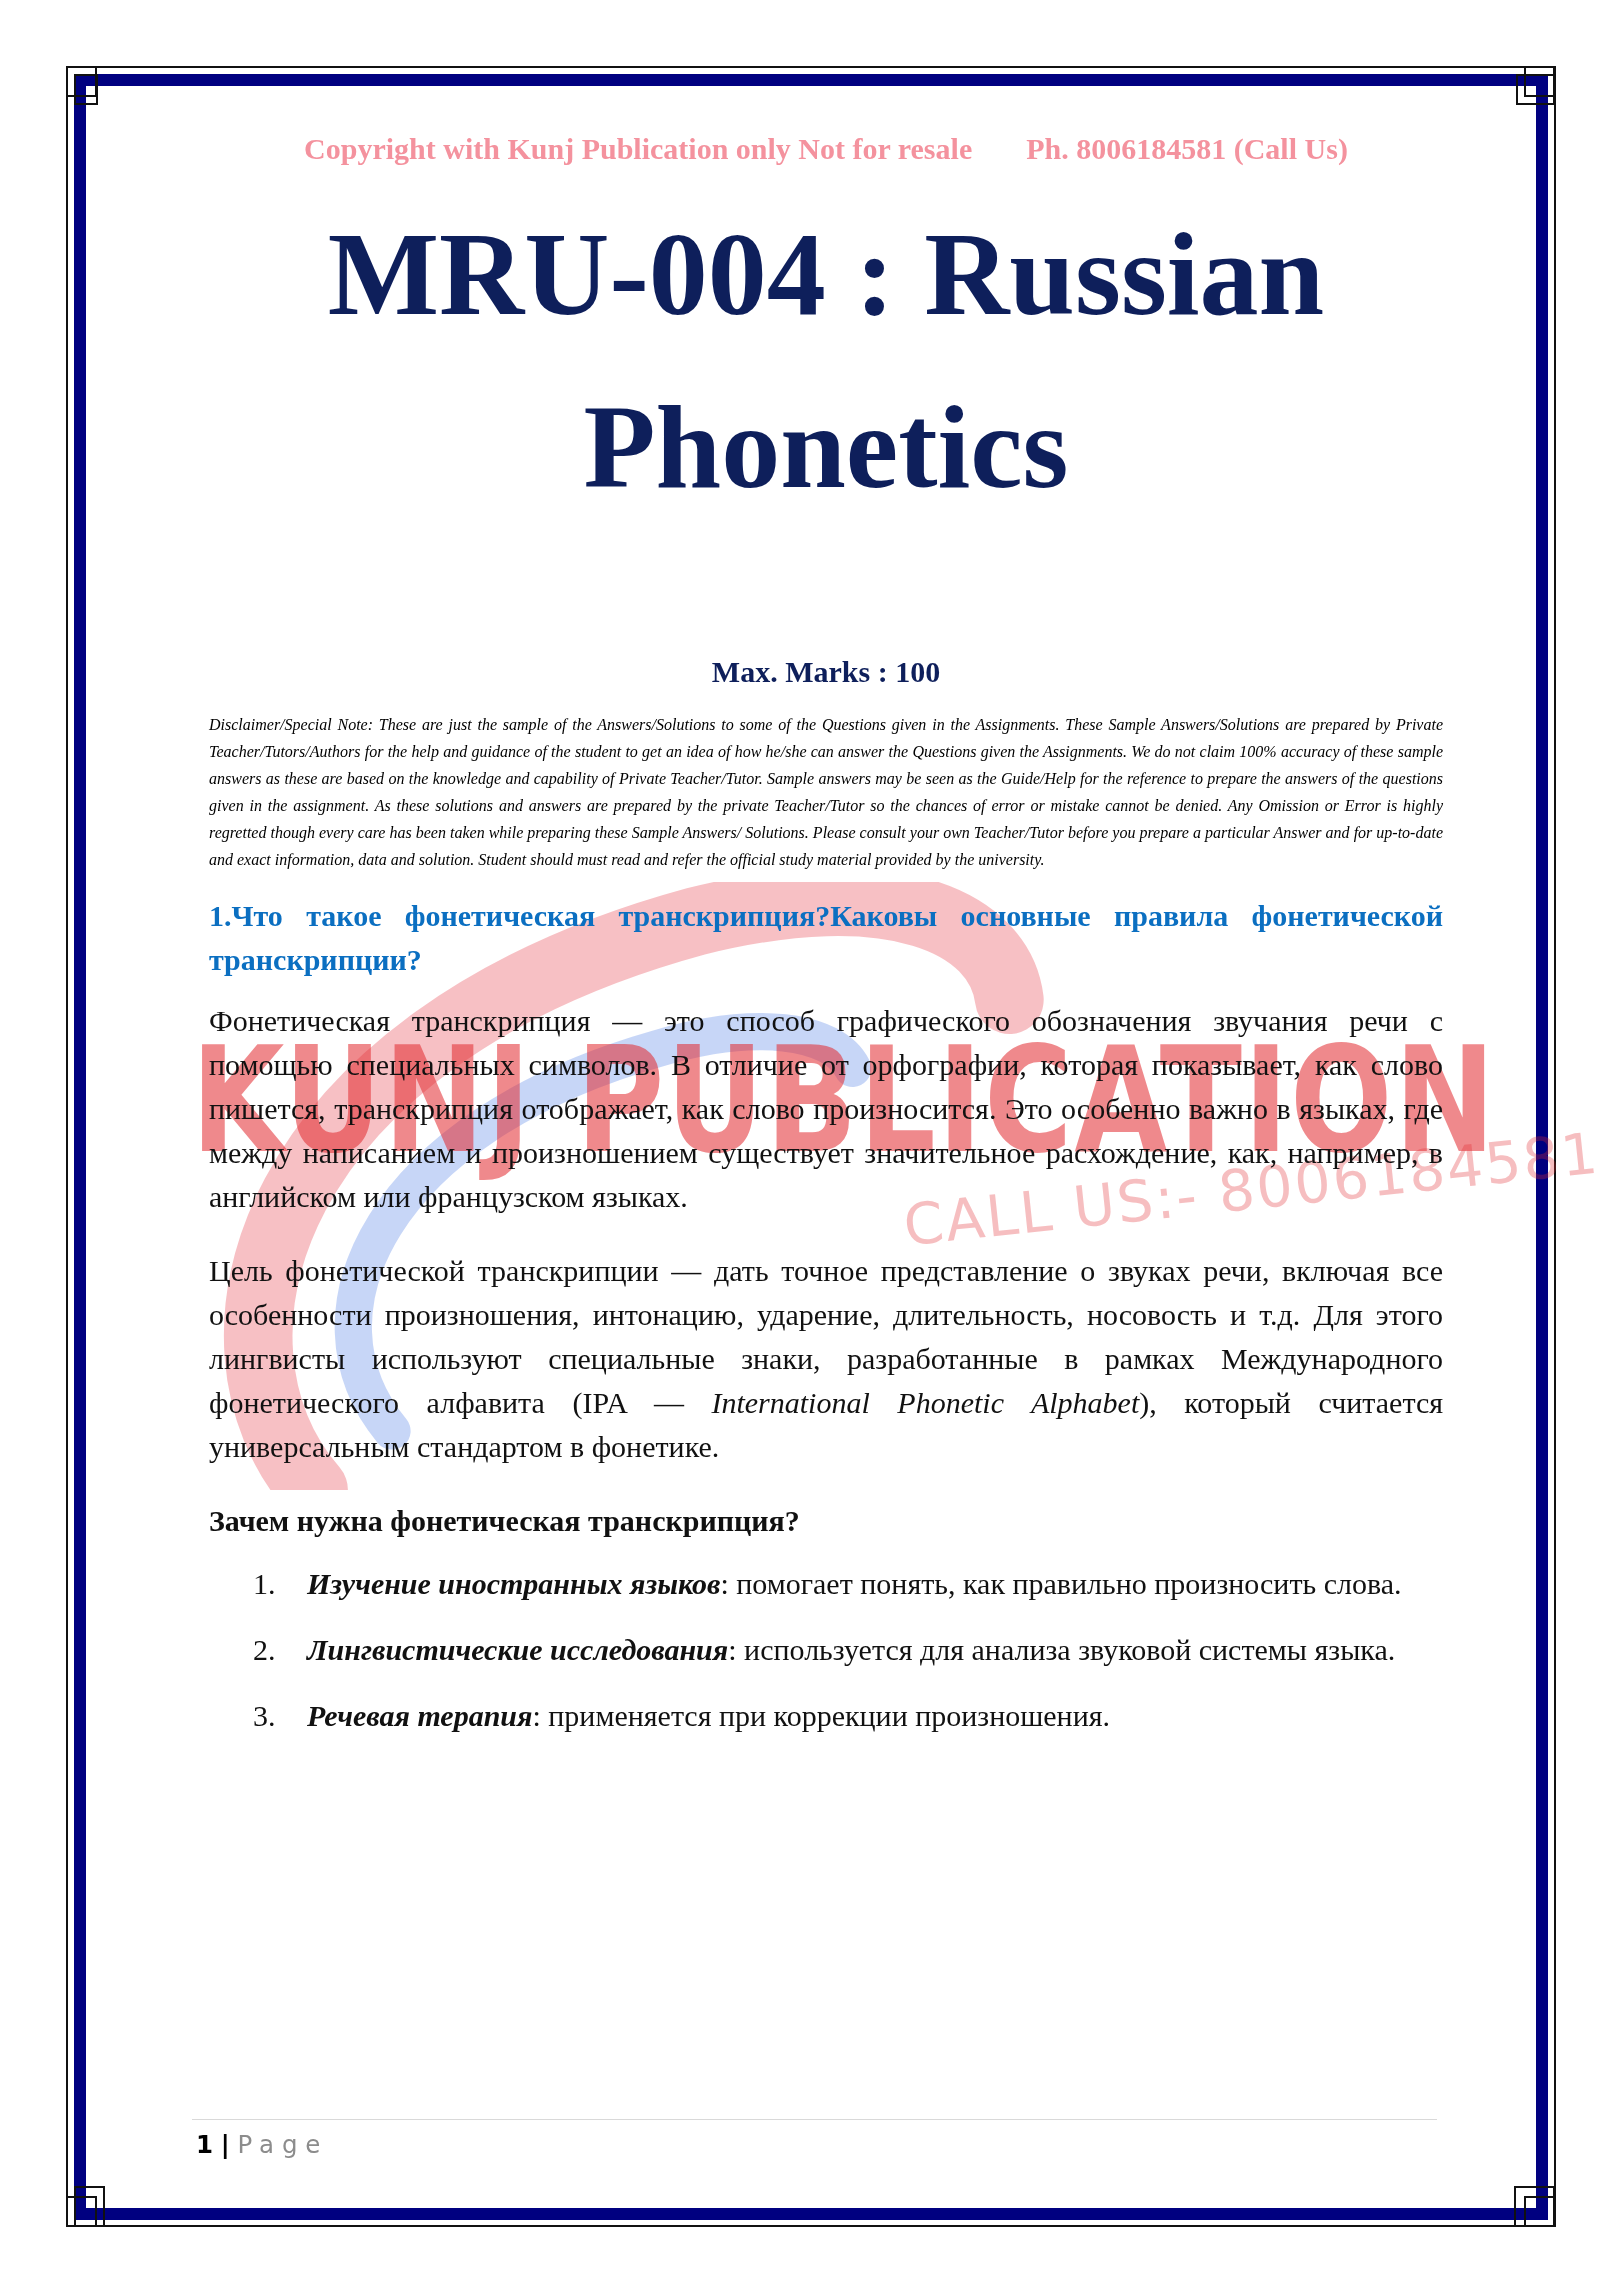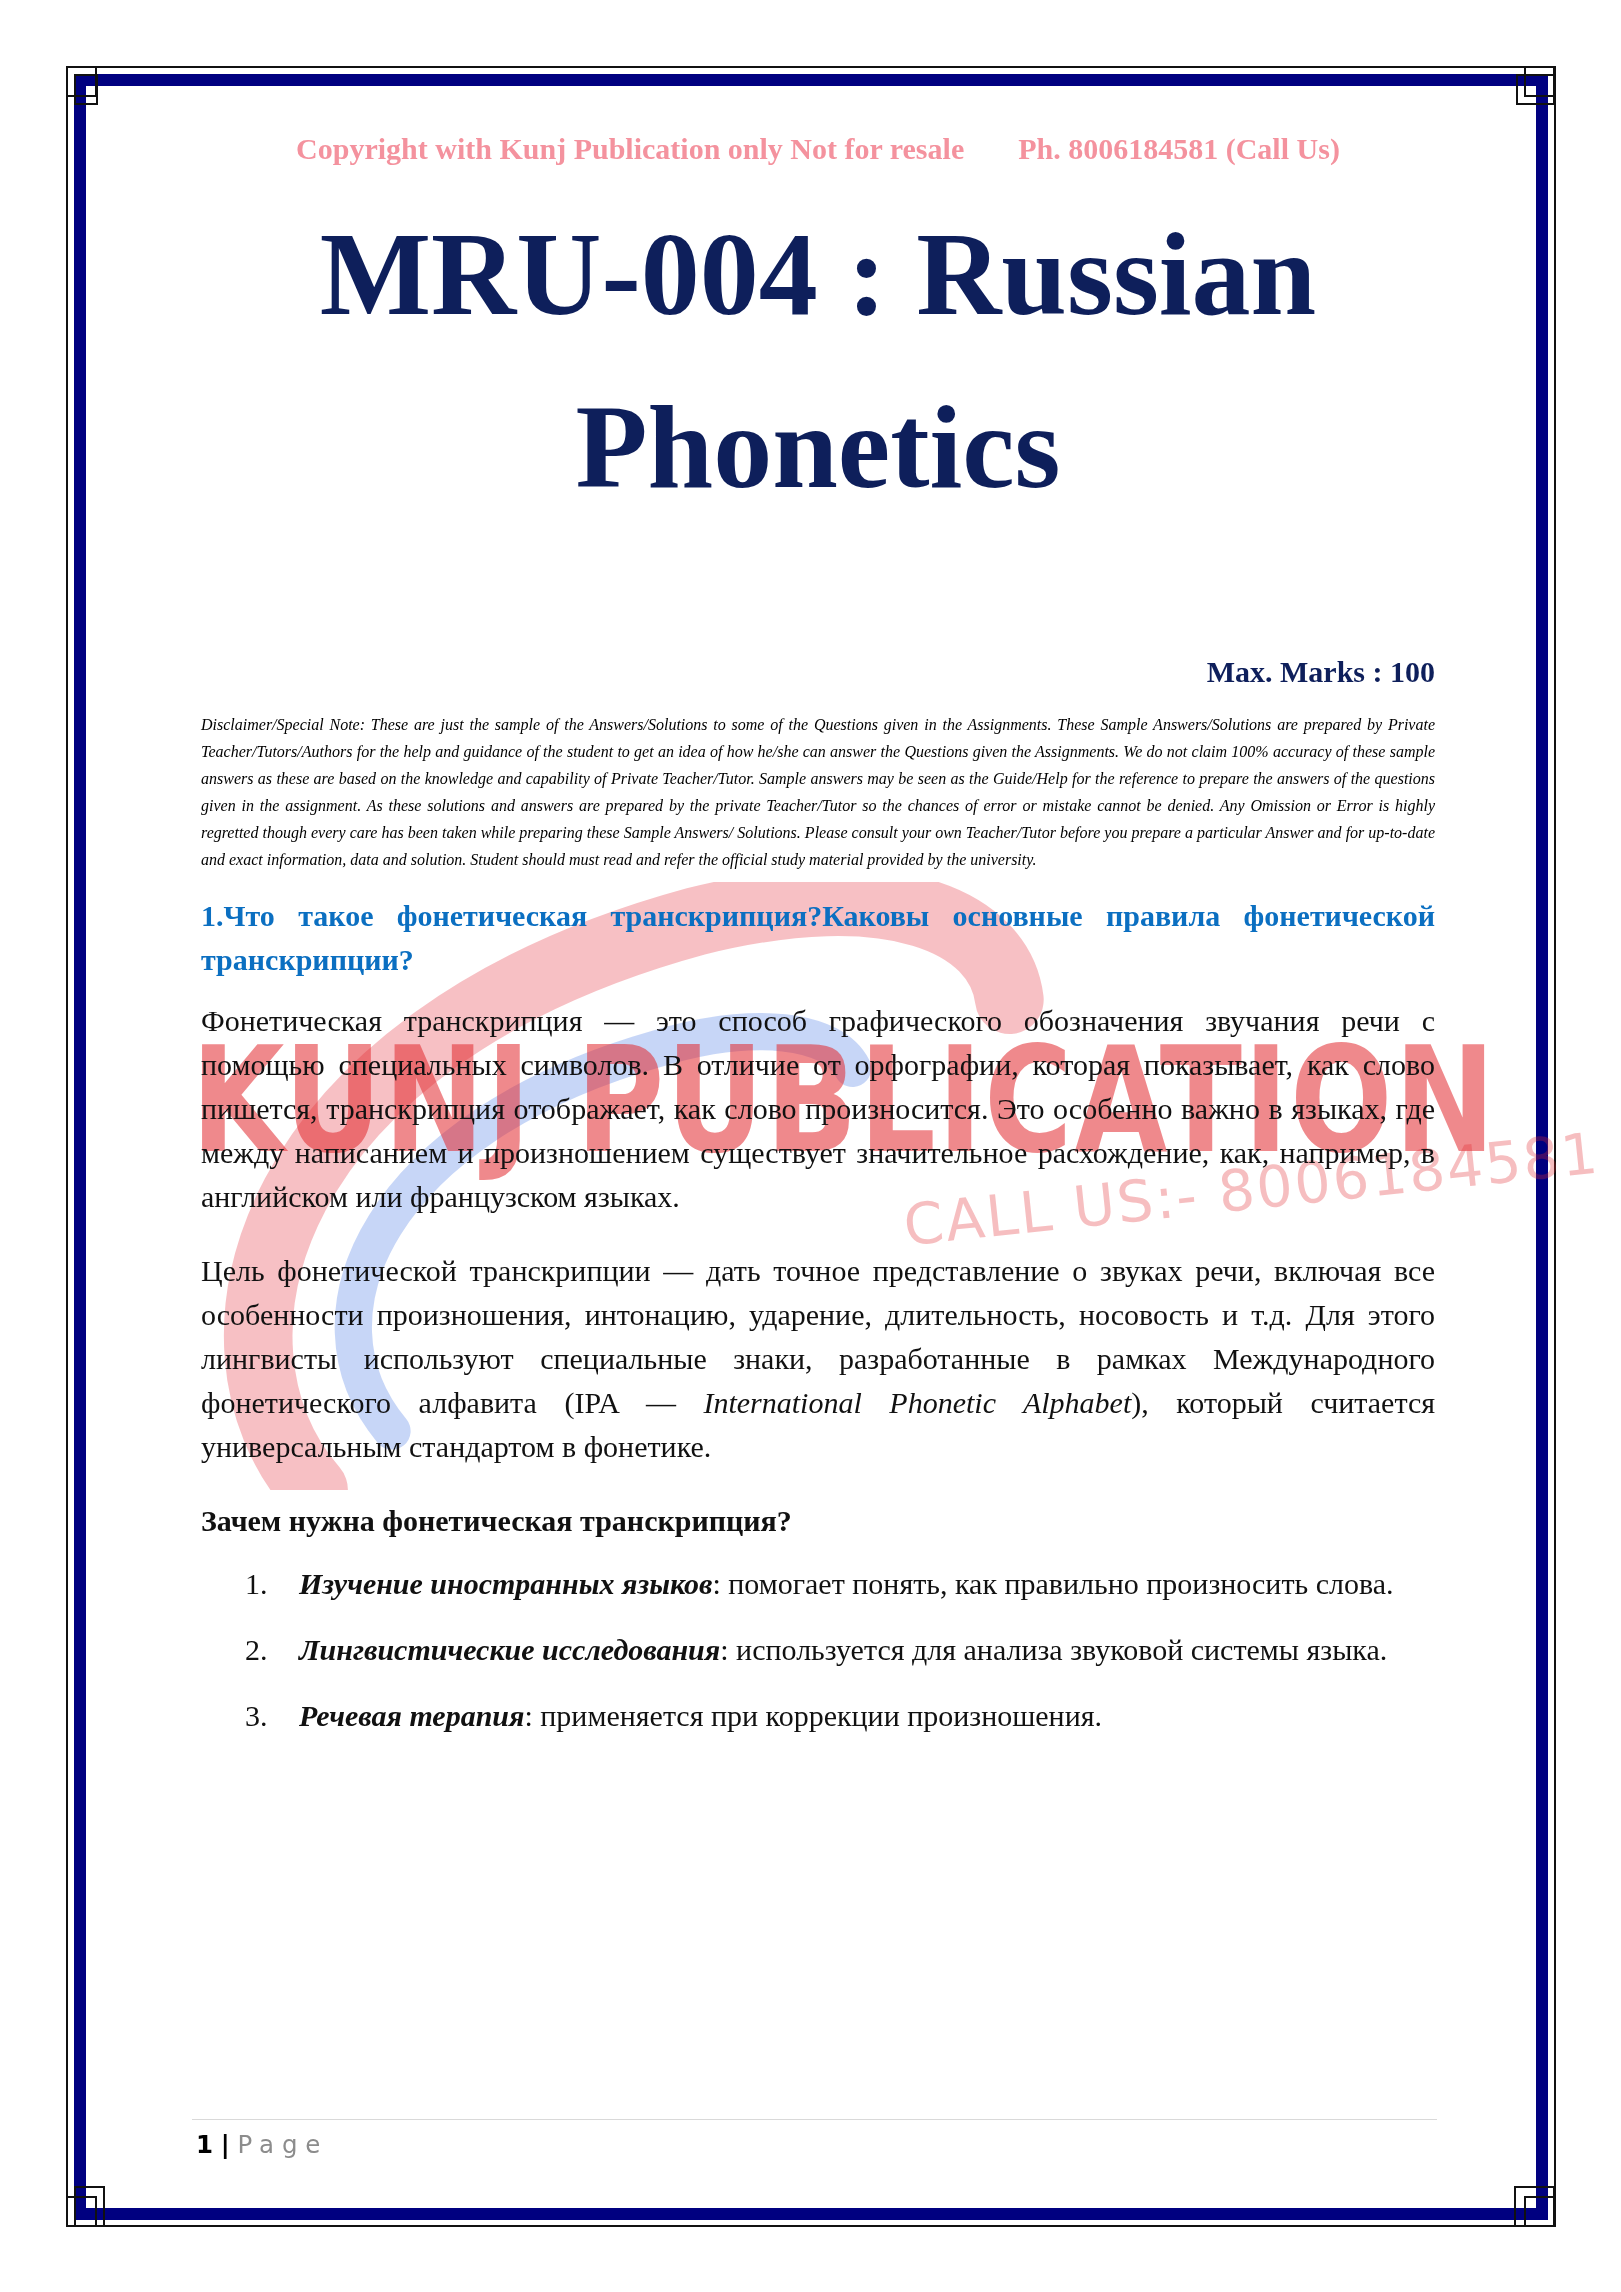--- a/index.html
+++ b/index.html
@@ -77,21 +77,21 @@
       transform: rotate(-6deg);
       letter-spacing: 2px;
     }
     .wm-swoosh {
       position: absolute;
       left: 0; top: 0;
     }
     
     .content {
       position: absolute;
-      left: 201px;
+      left: 209px;
       top: 127px;
       width: 1234px;
       z-index: 1;
     }
     .copyright {
       display: flex;
       justify-content: center;
       gap: 54px;
       font-weight: bold;
       font-size: 30px;
@@ -103,21 +103,21 @@
     .title {
       margin: 17.6px 0 0 0;
       text-align: center;
       font-weight: bold;
       font-size: 118px;
       line-height: 173px;
       color: #0E1F5B;
     }
     .max-marks {
       margin-top: 118px;
-      text-align: right;
+      text-align: center;
       font-weight: bold;
       font-size: 30px;
       color: #0E1F5B;
       line-height: 39px;
     }
     .disclaimer {
       margin-top: 20px;
       font-style: italic;
       font-size: 16px;
       line-height: 27px;

